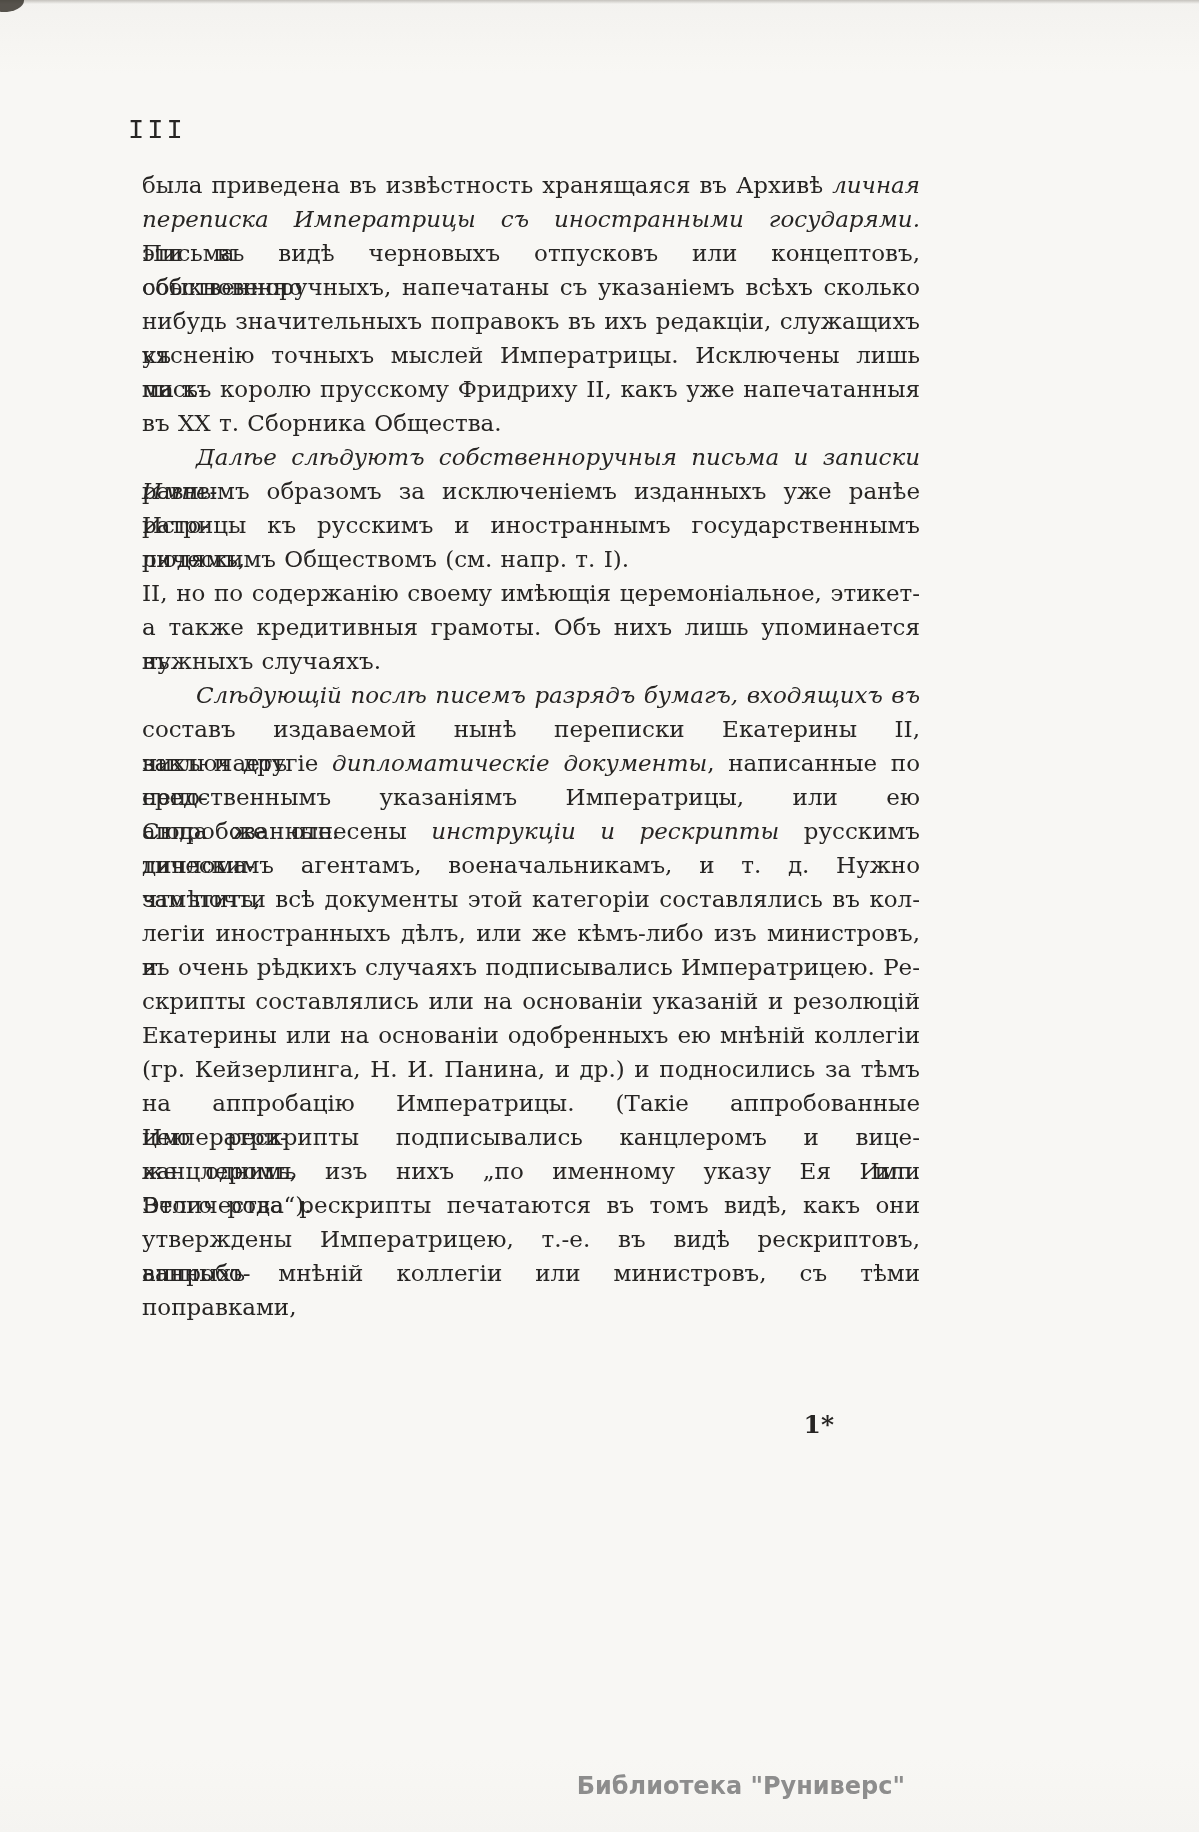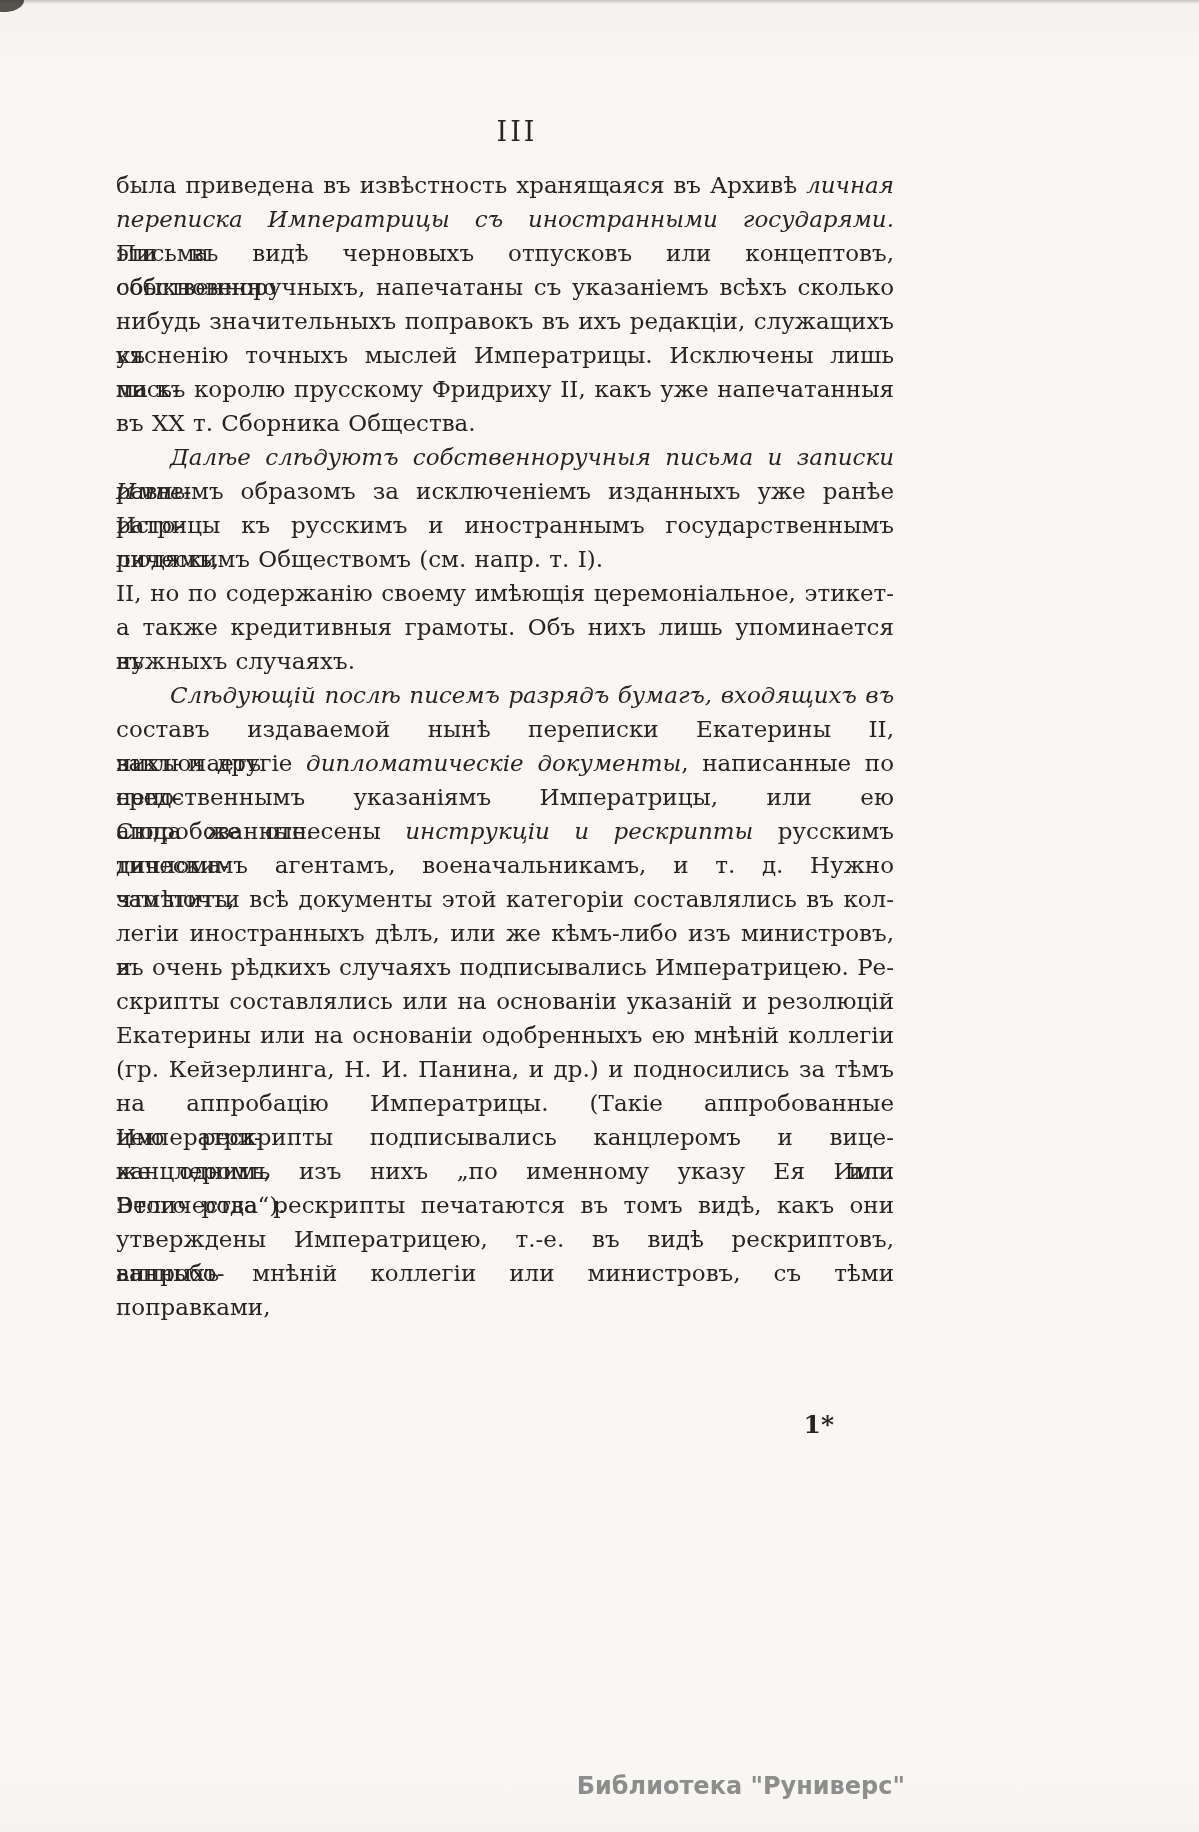--- a/index.html
+++ b/index.html
@@ -29,28 +29,29 @@
     width: 30px; height: 16px;
     background: #39362f;
     border-radius: 0 0 70% 30%;
     opacity: 0.85;
   }
   .page-number {
     position: absolute;
     top: 116px;
     left: 128px;
     width: 778px;
-    text-align: center;
+    text-align: left;
     font-size: 27px;
     letter-spacing: 3px;
+    font-family: Liberation Mono, monospace;
   }
   .text-block {
     position: absolute;
     top: 168px;
-    left: 116px;
+    left: 142px;
     width: 778px;
     font-size: 23px;
   }
   .paragraph { margin: 0; }
   .line {
     line-height: 34px;
     height: 34px;
     text-align: justify;
     text-align-last: justify;
     word-spacing: 1px;

